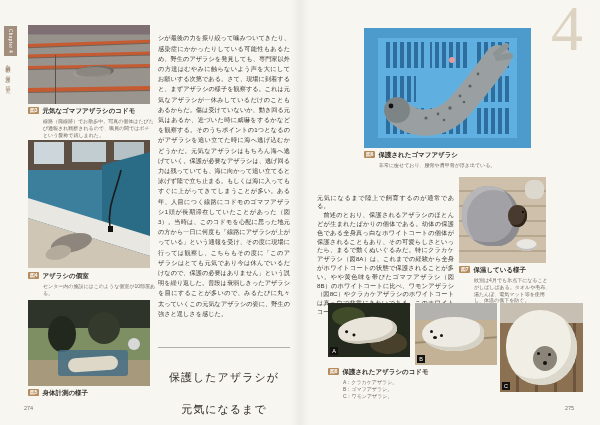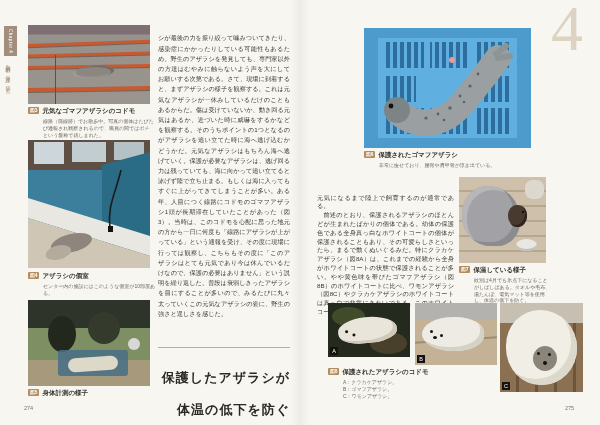--- a/index.html
+++ b/index.html
@@ -23,22 +23,22 @@
   .cap-title{display:flex;gap:3px;align-items:flex-start;font-weight:bold;font-size:6.5px;color:#33302b;}
   .badge{background:#b58c5d;color:#fff;font-size:4.8px;font-weight:bold;padding:1px 2px;
          border-radius:1px;flex:none;line-height:5px;}
   .cap-sub{font-size:5px;line-height:6.8px;color:#6e675f;margin-top:2px;padding-left:15px;
            white-space:pre-wrap;}
   
   .bodycol{position:absolute;font-size:6.2px;line-height:10.2px;text-align:justify;
            color:#3b3834;white-space:pre-wrap;}
   .bodycol.right{line-height:8.8px;}
   .secrule{border-top:1.5px solid #b3b0aa;margin:7px 0 4px 0;}
-  .sechead{font-weight:bold;font-size:13px;line-height:11.5px;letter-spacing:1px;color:#2c2925;
-           text-align:right;}
+  .sechead{font-weight:normal;font-size:11px;line-height:11.5px;letter-spacing:1px;color:#2c2925;
+           text-align:center;}
   .pagenum{position:absolute;font-size:5.5px;color:#77726b;}
   
   .abc{position:absolute;left:2px;bottom:2px;width:8px;height:8px;background:#15130f;color:#fff;
        font-size:5.5px;display:flex;align-items:center;justify-content:center;}
   
   .beach{width:100%;height:100%;background:linear-gradient(#7d6f74 0,#7d6f74 11%,#96918a 13%,#9a958e 100%);position:relative;}
   .rail{position:absolute;left:-4%;width:108%;height:3px;background:#c65a31;box-shadow:0 1px 0 rgba(60,30,15,.4);}
   .beach-seal{position:absolute;left:37%;top:52%;width:34%;height:15%;background:#8b8680;
               border-radius:50% 60% 55% 55%;transform:rotate(-6deg);
               box-shadow:inset -3px 1px 0 #6f6a64, inset 3px -1px 2px #a19c95;}
@@ -151,21 +151,21 @@
       <div class="cap-title">
         <span class="badge">図5</span>
         <span>身体計測の様子</span>
       </div>
     </div>
 
     <div class="bodycol" style="left:158px;top:13px;width:132px;">
       <div>シが最後の力を振り絞って噛みついてきたり、感染症にかかったりしている可能性もあるため、野生のアザラシを発見しても、専門家以外の方達はむやみに触らないよう声を大にしてお願いする次第である。さて、現場に到着すると、まずアザラシの様子を観察する。これは元気なアザラシが一休みしているだけのこともあるからだ。傷は受けていないか、動き回る元気はあるか、近づいた時に威嚇をするかなどを観察する。そのうちポイントの1つとなるのがアザラシを追い立てた時に海へ逃げ込むかどうかだ。元気なアザラシはもちろん海へ逃げていく。保護が必要なアザラシは、逃げ回る力は残っていても、海に向かって追い立てると泳げず陸で立ち止まる。もしくは海に入ってもすぐに上がってきてしまうことが多い。ある年、人目につく線路にコドモのゴマフアザラシ1頭が長期滞在していたことがあった（図3）。当時は、このコドモを心配に思った地元の方から一日に何度も「線路にアザラシが上がっている」という通報を受け、その度に現場に行っては観察し、こちらもその度に「このアザラシはとても元気であり今は休んでいるだけなので、保護の必要はありません」という説明を繰り返した。普段は衰弱しきったアザラシを目にすることが多いので、みるたびに丸々太っていくこの元気なアザラシの姿に、野生の強さと逞しさを感じた。</div>
       <div class="secrule"></div>
       <div class="sechead">保護したアザラシが</div>
-      <div class="sechead">体温の低下を防ぐ</div>
+      <div class="sechead">元気になるまで</div>
       
       
     </div>
 
     <div class="pagenum" style="left:24px;top:405px;">274</div>
   </div>
 
   <div>
 
     <div class="bignum">4</div>

